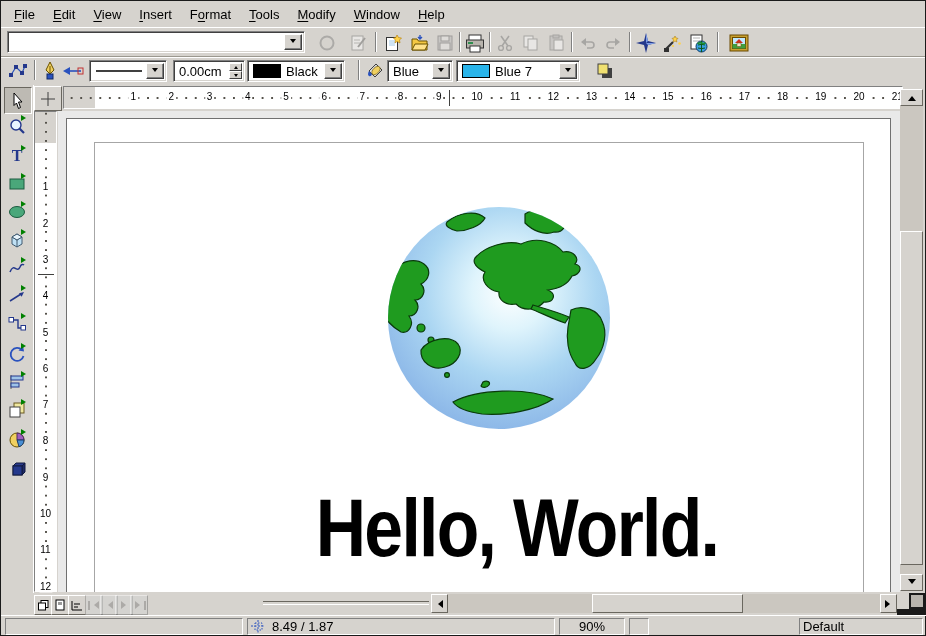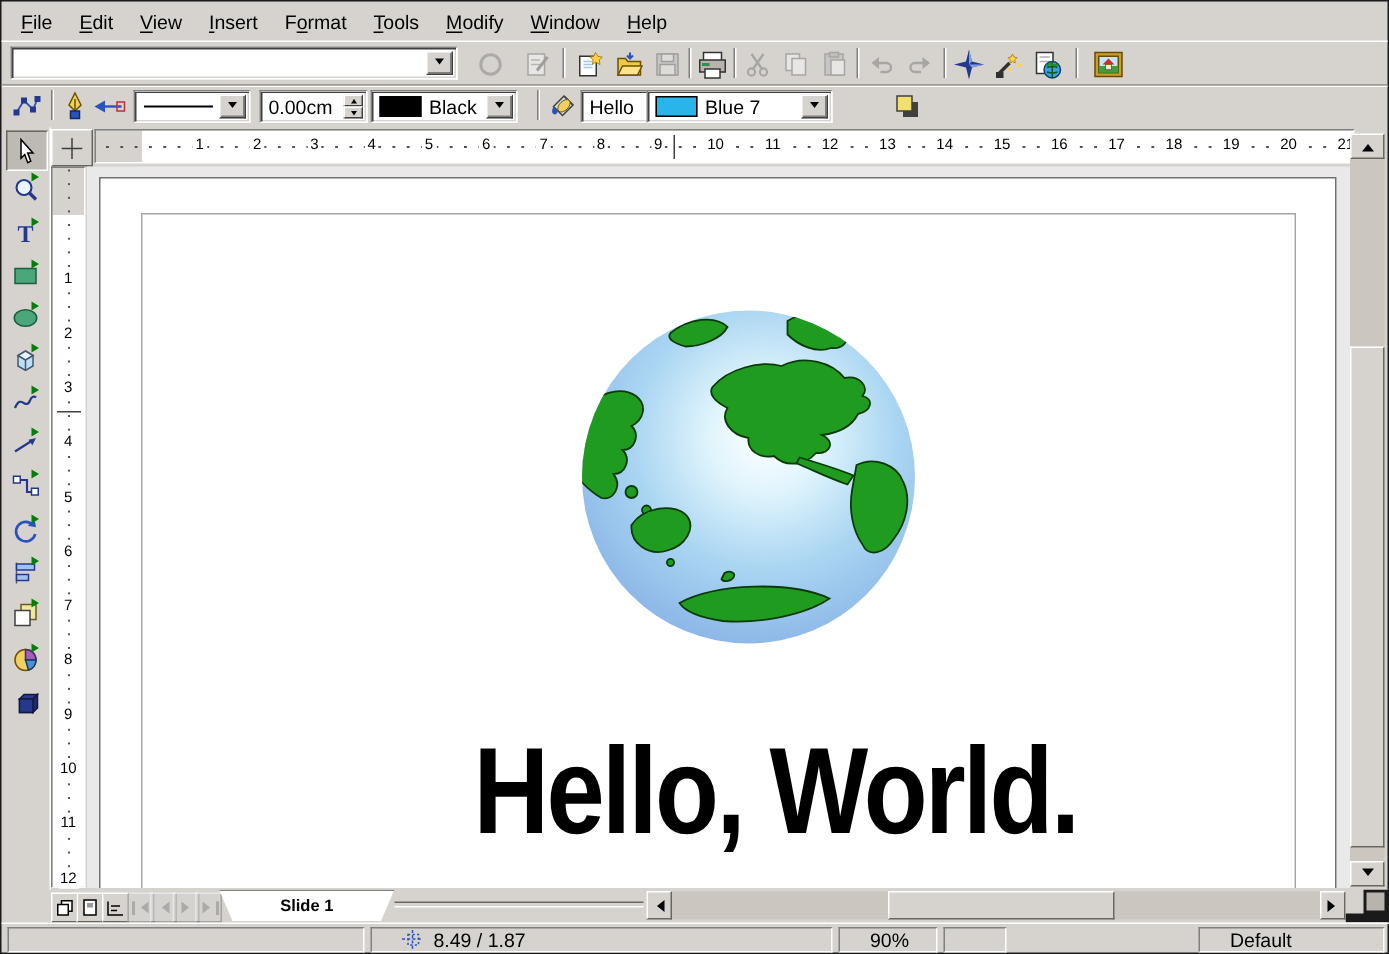--- a/index.html
+++ b/index.html
@@ -79,21 +79,21 @@
   #slide-tab{position:absolute;left:145px;top:0;width:117px;height:21px;background:#ffffff;clip-path:polygon(0 0,100% 0,calc(100% - 9px) 100%,9px 100%);display:flex;align-items:center;justify-content:center;font-weight:700;font-size:11px;border-top:1px solid #808080;box-sizing:border-box;}
   #tab-rail{position:absolute;left:262px;top:8px;width:166px;height:2px;border-top:1px solid #6a675f;border-bottom:1px solid #ffffff;}
   #hsb-track{position:absolute;left:430px;top:1px;width:466px;height:19px;background:#cbc7c0;}
   #hsb-left{position:absolute;left:0;top:0;width:17px;height:19px;}
   #hsb-thumb{position:absolute;left:161px;top:0;width:151px;height:19px;box-sizing:border-box;}
   #hsb-right{position:absolute;right:0;top:0;width:17px;height:19px;}
   #size-grip{position:absolute;left:896px;top:0;width:30px;height:22px;}
 
   
   #statusbar{position:absolute;left:0;top:614px;width:926px;height:22px;border-top:1px solid #ffffff;font-size:13px;color:#000;}
-  .sb-field{position:absolute;top:2px;height:17px;box-sizing:border-box;border:1px solid;border-color:#808080 #ffffff #ffffff #808080;display:flex;align-items:center;padding:0 20px;white-space:nowrap;}
+  .sb-field{position:absolute;top:2px;height:17px;box-sizing:border-box;border:1px solid;border-color:#808080 #ffffff #ffffff #808080;display:flex;align-items:center;padding:0 3px;white-space:nowrap;}
 </style>
 </head>
 <body>
 
 <div id="window">
 
   <div id="menubar">
       <span class="menu-item"><u>F</u>ile</span>
       <span class="menu-item"><u>E</u>dit</span>
       <span class="menu-item"><u>V</u>iew</span>
@@ -291,26 +291,26 @@
     <span class="sep" style="left:357px;top:3px"></span>
     <span class="tb-btn" style="left:362px;top:2px">
       <svg width="20" height="20">
           <path d="M4,10 L11,3 L17,9 L10,16 Z" fill="#d8d8d8" stroke="#404040"></path>
           <path d="M11,3 L17,9" stroke="#404040"></path>
           <path d="M4,10 q-2,4 0,5 q2,1 3,-2 Z" fill="#2a52be"></path>
           <ellipse cx="11" cy="9.5" rx="3" ry="5" transform="rotate(45 11 9.5)" fill="#f0d060" stroke="#6a5200" stroke-width=".6"></ellipse>
         </svg>
     </span>
     <div class="ob-combo field" style="left:386px;width:66px">
-      <span>Hello</span>
+      <span>Blue</span>
       <span class="combo-btn">
           <span class="arr-down"></span>
         </span>
     </div>
-    <div class="ob-combo field" style="left:430px;width:124px">
+    <div class="ob-combo field" style="left:455px;width:124px">
       <span class="swatch" id="fill-color-swatch" style="background: rgb(41, 180, 234);"></span>
       <span>Blue 7</span>
       <span class="combo-btn">
           <span class="arr-down"></span>
         </span>
     </div>
     <span class="tb-btn" style="left:592px;top:2px">
       <svg width="18" height="18">
           <rect x="6" y="6" width="10" height="10" fill="#404040"></rect>
           <rect x="2" y="2" width="10" height="10" fill="#f0e070" stroke="#404040"></rect>
@@ -518,23 +518,20 @@
     <div class="mini-btn raised disabled" style="left:114px">
         <span class="arr-right-b" style="border-left-color:#7a7a7a"></span>
       </div>
     <div class="mini-btn raised disabled" style="left:129px">
         <span style="display:flex">
           <span class="arr-right-b" style="border-left-color:#7a7a7a"></span>
           <span style="width:2px;height:9px;background:#7a7a7a"></span>
         </span>
       </div>
 
-    <div id="slide-tab">
-        <span>Slide 1</span>
-      </div>
     <div id="tab-rail"></div>
 
     <div id="hsb-track">
       <div id="hsb-left" class="raised sb-btn">
           <span class="arr-left-b"></span>
         </div>
       <div id="hsb-thumb" class="raised"></div>
       <div id="hsb-right" class="raised sb-btn">
           <span class="arr-right-b"></span>
         </div>
@@ -552,21 +549,21 @@
   <div id="statusbar">
     <div class="sb-field" style="left:4px;width:238px"></div>
     <div class="sb-field" style="left:246px;width:308px">
       <svg width="15" height="13" style="margin-right:6px">
           <line x1="7" y1="0" x2="7" y2="13" stroke="#2a52be" stroke-dasharray="2 1.5"></line>
           <line x1="0" y1="6" x2="14" y2="6" stroke="#2a52be" stroke-dasharray="2 1.5"></line>
           <rect x="4" y="3" width="7" height="7" fill="none" stroke="#2a52be" stroke-dasharray="1.5 1.5"></rect>
         </svg>
       <span>8.49 / 1.87</span>
     </div>
-    <div class="sb-field" style="left:558px;width:66px;justify-content:flex-start">
+    <div class="sb-field" style="left:558px;width:66px;justify-content:center">
         <span>90%</span>
       </div>
     <div class="sb-field" style="left:628px;width:20px"></div>
     <div class="sb-field" style="left:798px;width:124px">
         <span>Default</span>
       </div>
   </div>
 
 </div>
 

